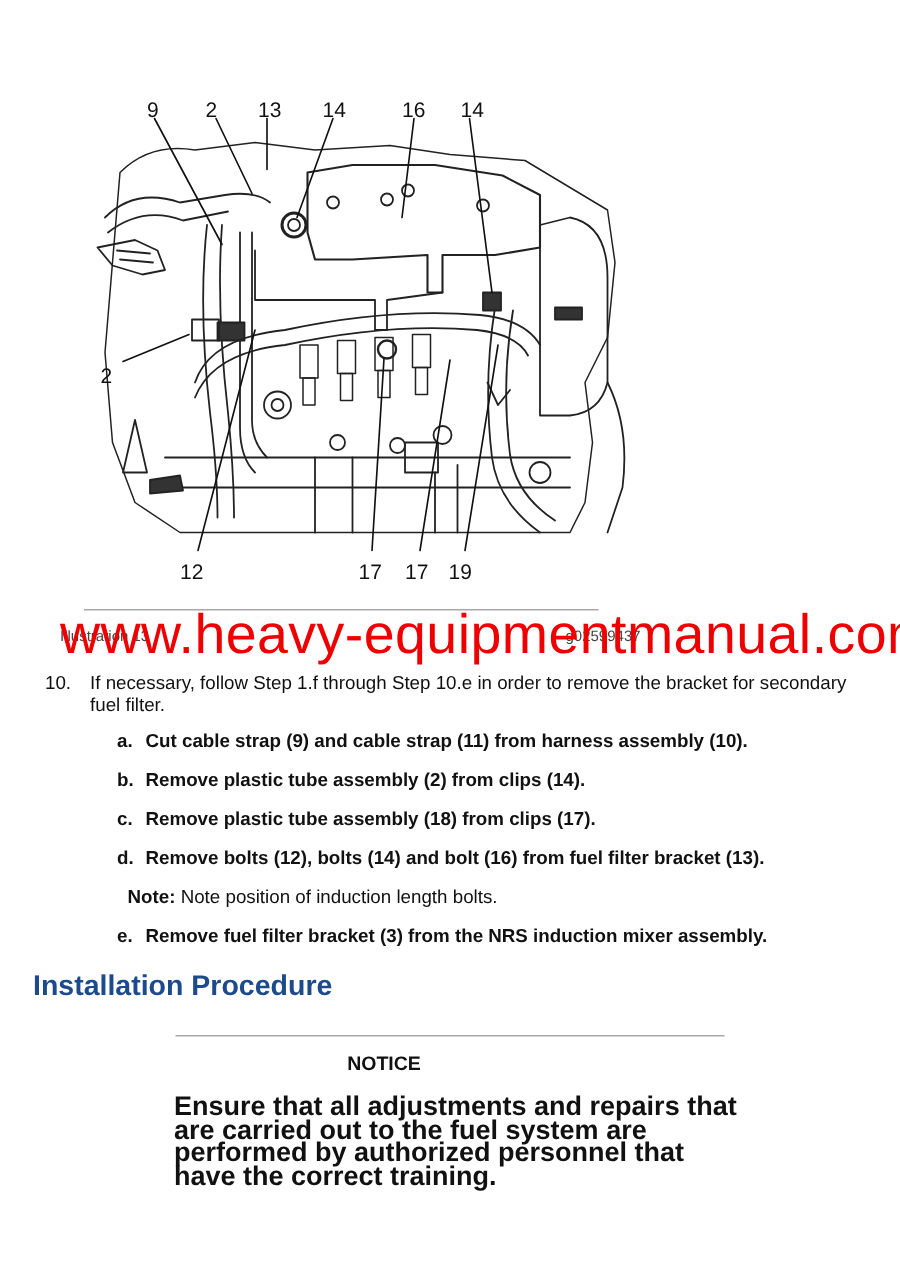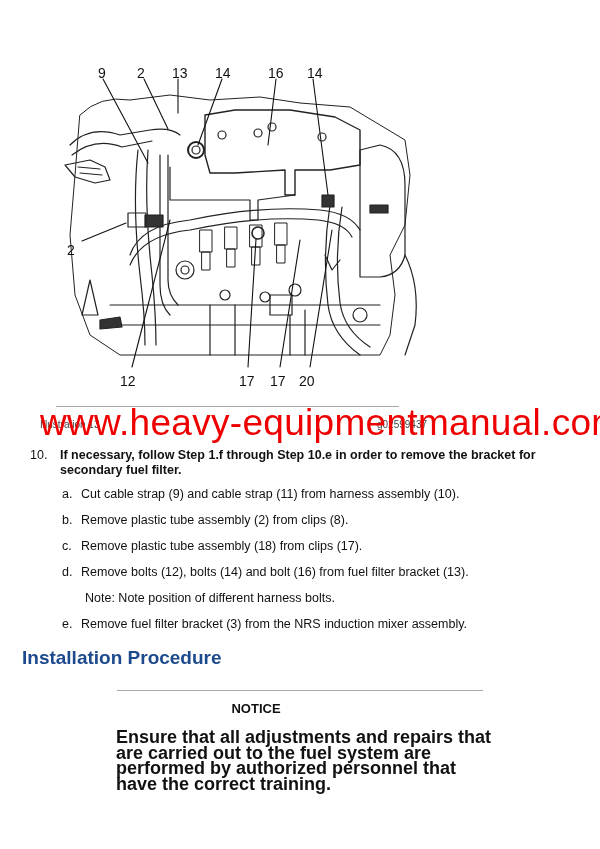--- a/index.html
+++ b/index.html
@@ -9,25 +9,25 @@
   .figure svg { width: 400px; height: 340px; display: block; }
   .callout { position: absolute; font-size: 14px; color: #111; line-height: 1; }
   .fig-rule { position: absolute; left: 56px; top: 406px; width: 343px; height: 0;
               border-top: 1.5px solid #a8a8a8; }
   .caption-left { position: absolute; left: 40px; top: 419px; font-size: 10px; color: #444; }
   .caption-right { position: absolute; left: 377px; top: 419px; font-size: 10px; color: #444; }
   .watermark { position: absolute; left: 40px; top: 404px; font-size: 37px; color: #ee0000;
                white-space: nowrap; letter-spacing: 0.3px; line-height: 1; }
   .step { position: absolute; left: 30px; top: 448px; width: 555px; font-size: 12.5px; line-height: 15px; }
   .step-num { position: absolute; left: 0; top: 0; }
-  .step-text { position: absolute; left: 30px; top: 0; width: 525px; font-weight: bold; }
-  .sub { position: absolute; left: 62px; font-size: 12.5px; line-height: 15px; white-space: nowrap; }
+  .step-text { position: absolute; left: 30px; top: 0; width: 525px; }
+  .sub { position: absolute; left: 78px; font-size: 12.5px; line-height: 15px; white-space: nowrap; font-weight: bold; }
   .sub .letter { display: inline-block; width: 19px; }
   .note { position: absolute; left: 85px; top: 591px; font-size: 12.5px; }
-  .note b { font-weight: normal; }
+  .note b { font-weight: bold; }
   .section-heading { position: absolute; left: 22px; top: 647px; font-size: 19px; font-weight: bold;
                      color: #1c4a8c; }
   .notice-rule { position: absolute; left: 117px; top: 690px; width: 366px; height: 0;
                  border-top: 1.5px solid #a8a8a8; }
   .notice-title { position: absolute; left: 0; width: 512px; top: 701px; text-align: center;
                   font-size: 13px; font-weight: bold; }
   .notice-body { position: absolute; left: 116px; top: 730px; width: 380px; font-size: 18px;
                  font-weight: bold; line-height: 15.5px; }
 </style>
 </head>
@@ -120,46 +120,46 @@
 <span class="callout" style="left:98px;top:66px">9</span>
 <span class="callout" style="left:137px;top:66px">2</span>
 <span class="callout" style="left:172px;top:66px">13</span>
 <span class="callout" style="left:215px;top:66px">14</span>
 <span class="callout" style="left:268px;top:66px">16</span>
 <span class="callout" style="left:307px;top:66px">14</span>
 <span class="callout" style="left:67px;top:243px">2</span>
 <span class="callout" style="left:120px;top:374px">12</span>
 <span class="callout" style="left:239px;top:374px">17</span>
 <span class="callout" style="left:270px;top:374px">17</span>
-<span class="callout" style="left:299px;top:374px">20</span>
+<span class="callout" style="left:299px;top:374px">19</span>
 
 <div class="fig-rule"></div>
 <span class="caption-left">Illustration 13</span>
 <span class="caption-right">g02599437</span>
 <div class="watermark">www.heavy-equipmentmanual.com</div>
 
 <div class="step">
   <span class="step-num">10.</span>
   <span class="step-text">If necessary, follow Step 1.f through Step 10.e in order to remove the bracket for secondary fuel filter.</span>
 </div>
 
 <div class="sub" style="top:487px">
   <span class="letter">a.</span><span>Cut cable strap (9) and cable strap (11) from harness assembly (10).</span>
 </div>
 <div class="sub" style="top:513px">
-  <span class="letter">b.</span><span>Remove plastic tube assembly (2) from clips (8).</span>
+  <span class="letter">b.</span><span>Remove plastic tube assembly (2) from clips (14).</span>
 </div>
 <div class="sub" style="top:539px">
   <span class="letter">c.</span><span>Remove plastic tube assembly (18) from clips (17).</span>
 </div>
 <div class="sub" style="top:565px">
   <span class="letter">d.</span><span>Remove bolts (12), bolts (14) and bolt (16) from fuel filter bracket (13).</span>
 </div>
 <div class="note">
-  <b>Note:</b><span> Note position of different harness bolts.</span>
+  <b>Note:</b><span> Note position of induction length bolts.</span>
 </div>
 <div class="sub" style="top:617px">
   <span class="letter">e.</span><span>Remove fuel filter bracket (3) from the NRS induction mixer assembly.</span>
 </div>
 
 <div class="section-heading">Installation Procedure</div>
 
 <div class="notice-rule"></div>
 <div class="notice-title">NOTICE</div>
 <div class="notice-body">Ensure that all adjustments and repairs that are carried out to the fuel system are performed by authorized personnel that have the correct training.</div>

